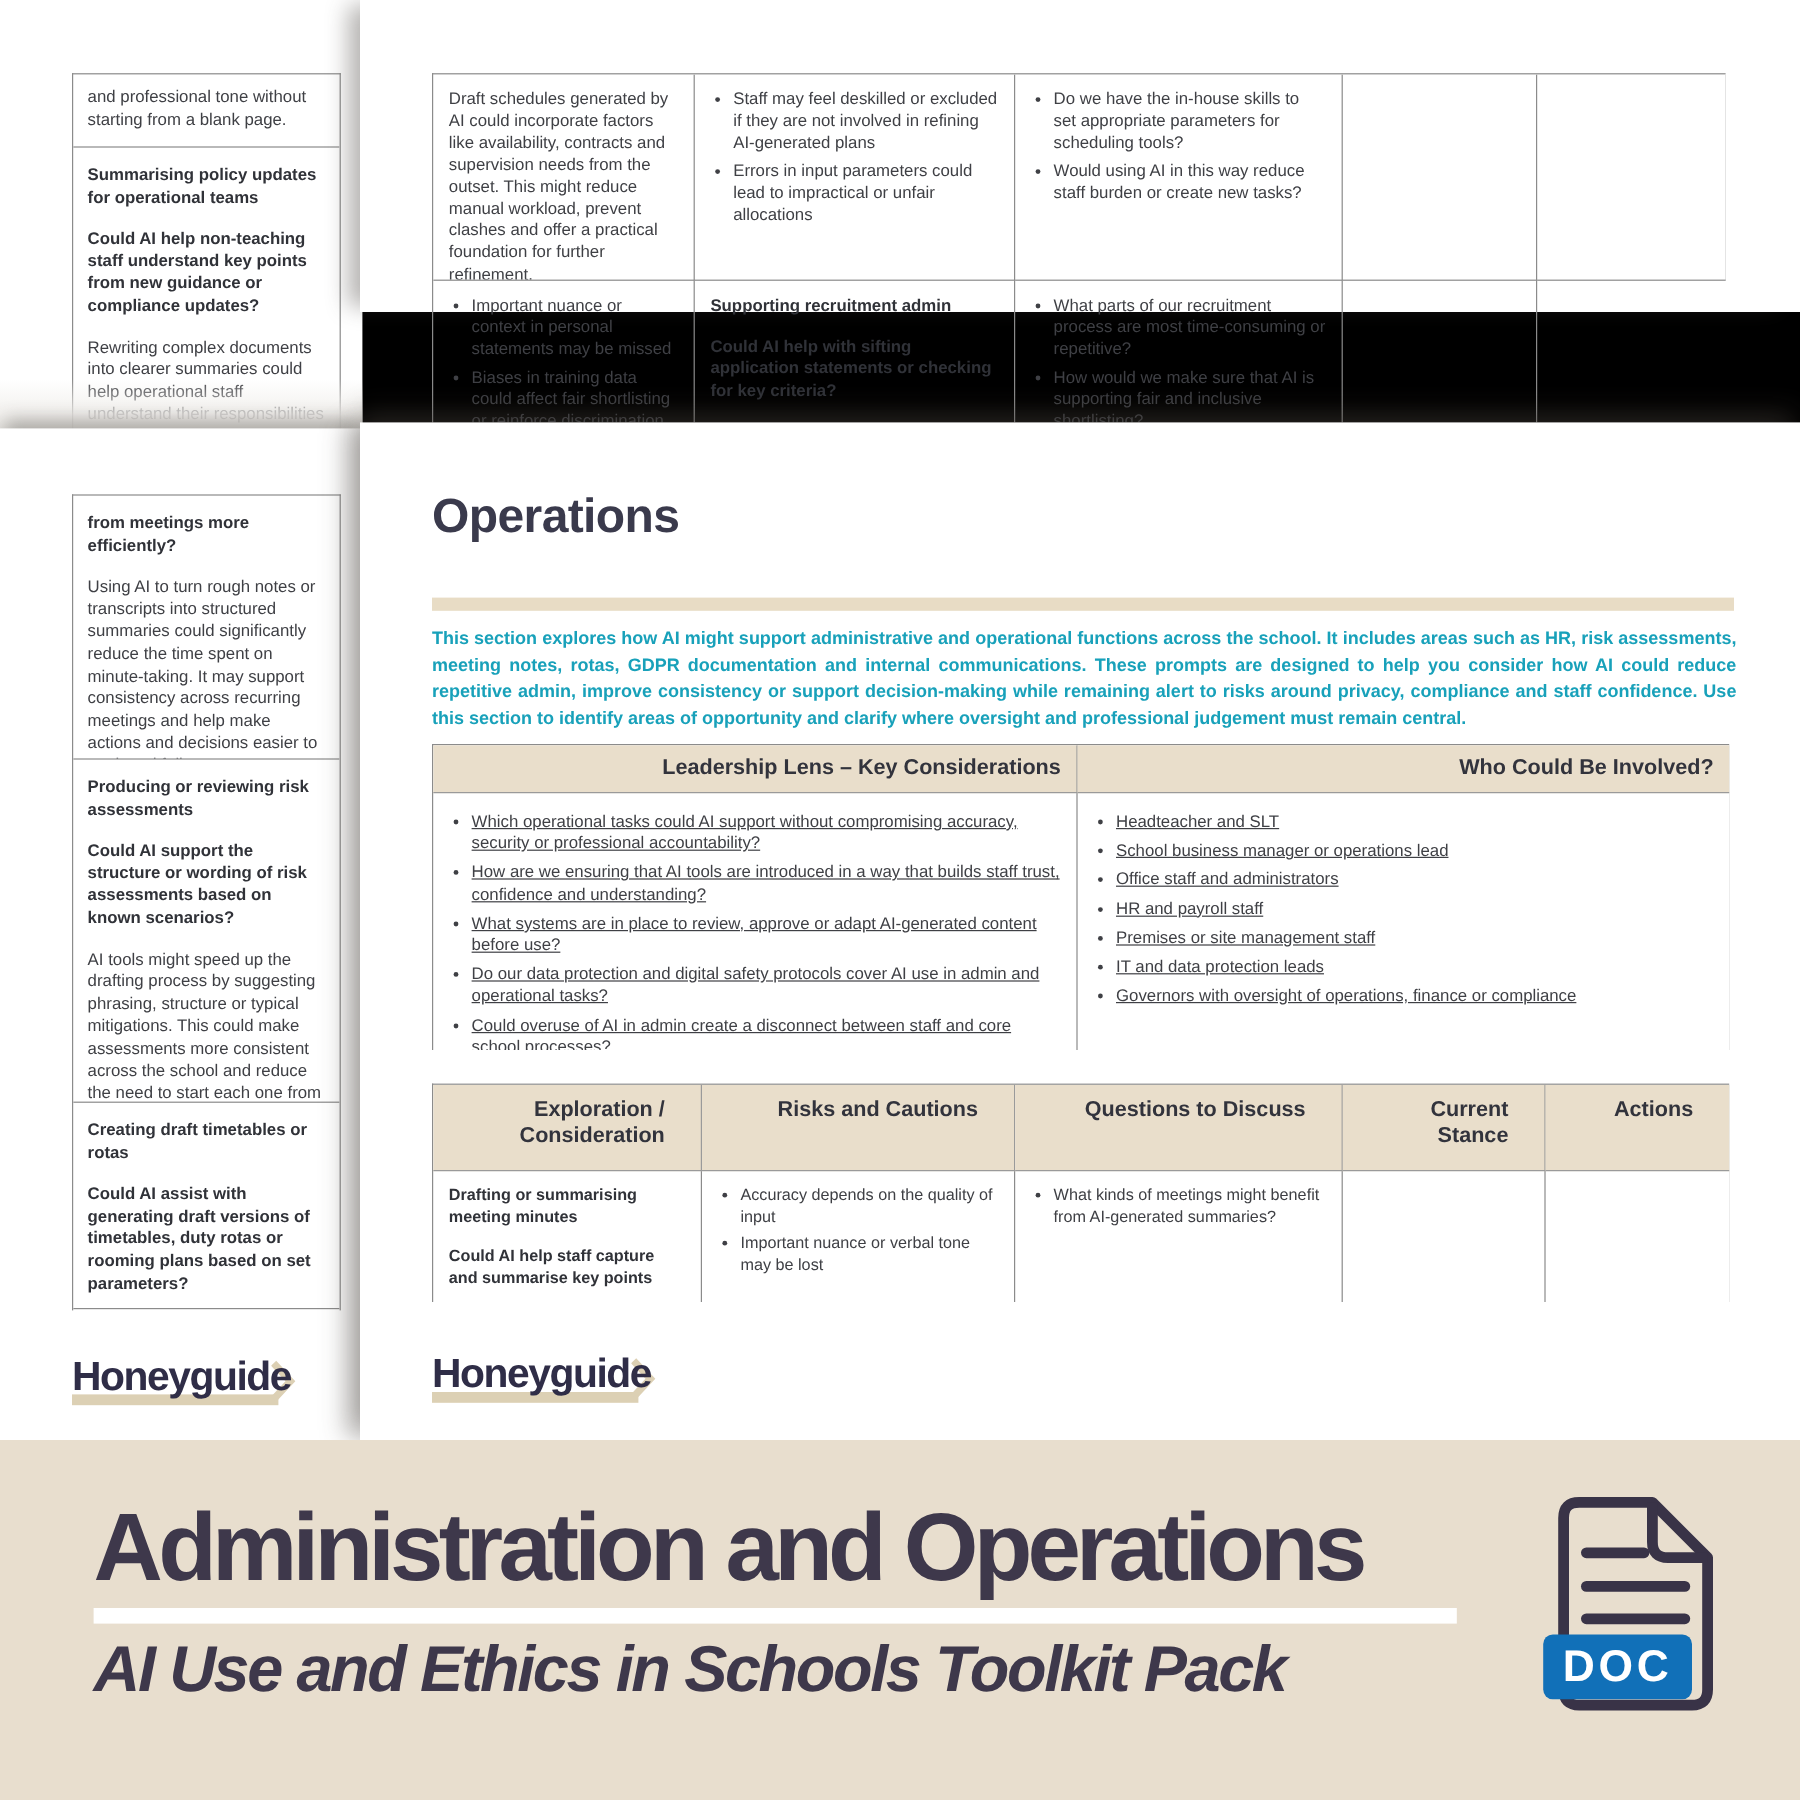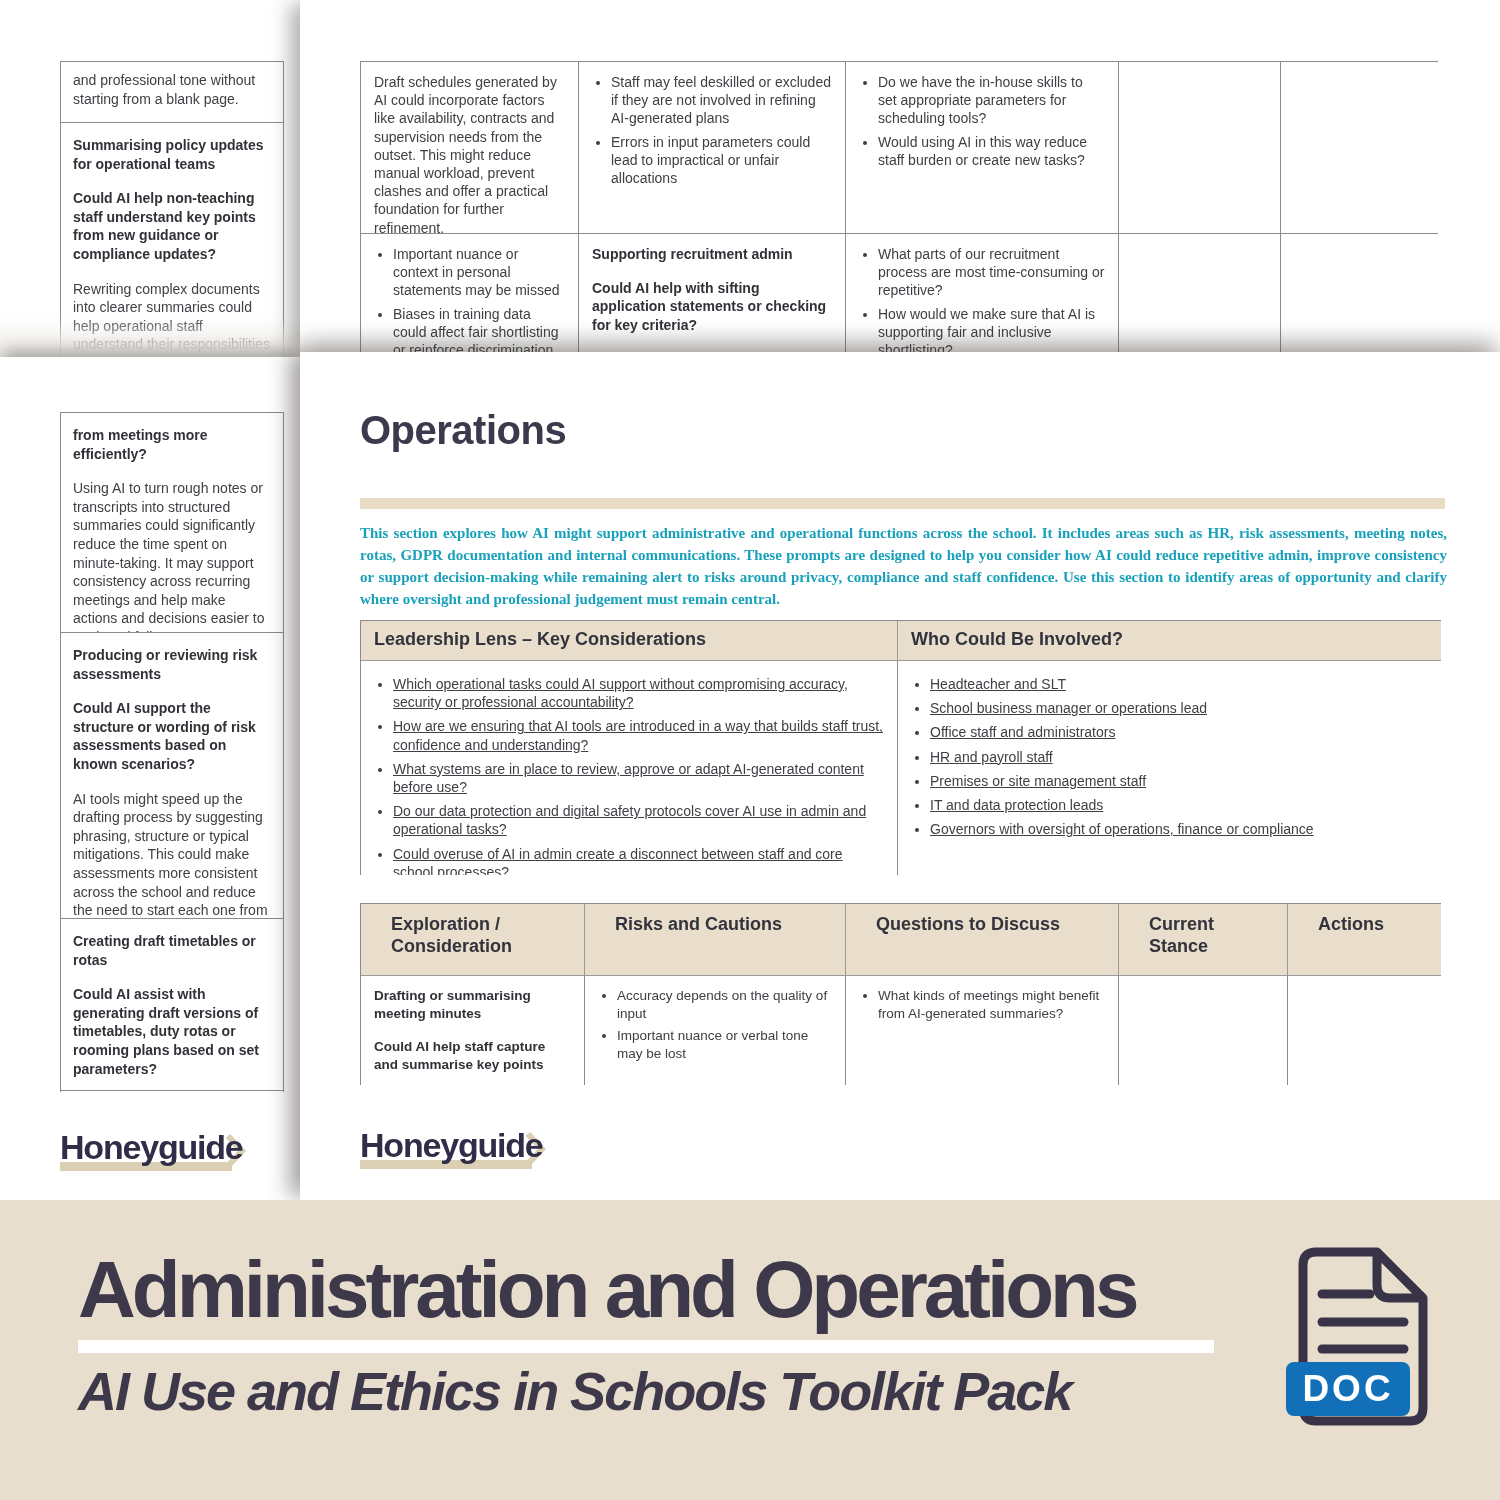--- a/index.html
+++ b/index.html
@@ -2,21 +2,21 @@
 <html><head>
 <meta charset="utf-8">
 <style>
   * { margin:0; padding:0; box-sizing:border-box; }
   html,body { background:#ffffff; }
   body { font-family:"Liberation Sans", sans-serif; color:#3f4045; }
   #stage { position:relative; width:1500px; height:1500px; overflow:hidden; background:#000000; }
 
   .page { position:absolute; background:#ffffff; }
   #page-a1 { left:0; top:0; width:302px; height:358px; z-index:1; }
-  #page-b  { left:300px; top:0; width:1200px; height:352px; z-index:2;
+  #page-b  { left:300px; top:0; width:1200px; height:260px; z-index:2;
              box-shadow:-14px 0 18px -4px rgba(70,65,60,0.40); }
   #page-a2 { left:0; top:357px; width:302px; height:843px; z-index:3;
              box-shadow:0 -12px 14px -4px rgba(70,65,60,0.35);padding-left:48px; }
   #page-c  { left:300px; top:352px; width:1200px; height:848px; z-index:4;
              box-shadow:-14px 0 20px -2px rgba(70,65,60,0.38), 0 -14px 20px -2px rgba(70,65,60,0.32); }
 
   
   .grid { display:grid; border-top:1.5px solid #8b8b8b; border-left:1.5px solid #8b8b8b; overflow:hidden; }
   .cell { border-right:1.5px solid #8b8b8b; border-bottom:1.5px solid #8b8b8b;
           padding:11px 13px; font-size:14px; line-height:1.3; overflow:hidden; }
@@ -43,25 +43,25 @@
               border:1.5px solid #8b8b8b; border-bottom:none; overflow:hidden; }
   #table-a2 .c { padding:13px 12px; font-size:14px; line-height:1.33; border-bottom:1.5px solid #8b8b8b; overflow:hidden; }
   #table-a2 .c1 { height:220px; } #table-a2 .c2 { height:286px; } #table-a2 .c3 { height:172px; }
 
   
   #doc-title { position:absolute; left:60px; top:55px; width:1110px;
                font-size:40px; font-weight:bold; line-height:1.17; letter-spacing:-0.5px; color:#3a3a4c; }
   #doc-title span { display:block; white-space:nowrap; }
   #title-rule { position:absolute; left:60px; top:146px; width:1085px; height:11px; background:#e8dcc5; }
   #intro { position:absolute; left:60px; top:170px; width:1087px;
-           font-size:15px; font-weight:bold; line-height:1.47; text-align:justify; color:#18a1ba;font-family:Liberation Serif, serif; }
+           font-size:15px; font-weight:bold; line-height:1.47; text-align:justify; color:#18a1ba; }
   #table-lens { position:absolute; left:60px; top:268px; width:1081px; height:255px;
                 grid-template-columns:537px 544px; grid-template-rows:40px 215px; }
   .hcell { background:#e9decb; font-size:18px; font-weight:bold; color:#32333c;
-           padding:8px 13px; line-height:1.22; border-right:1.5px solid #9a9a9a; border-bottom:1.5px solid #9a9a9a; overflow:hidden; }
+           padding:8px 13px; line-height:1.22; border-right:1.5px solid #9a9a9a; border-bottom:1.5px solid #9a9a9a; overflow:hidden;text-align:right; }
   #table-lens .body { padding:14px 13px; }
   #table-lens li { margin-bottom:6px;text-decoration:underline; }
   #table-matrix { position:absolute; left:60px; top:551px; width:1081px; height:182px;
                   grid-template-columns:224px 261px 273px 169px 154px; grid-template-rows:72px 110px; }
   #table-matrix .cell { font-size:13.5px; }
   #table-matrix .hcell { padding:10px 30px; }
 
   .hg-logo { position:absolute; width:200px; height:48px; }
   .hg-bar  { position:absolute; left:0; bottom:5px; width:172px; height:9px; background:#dcd0b4; }
   .hg-chev { position:absolute; left:166px; top:5px; width:21px; height:36px; }

